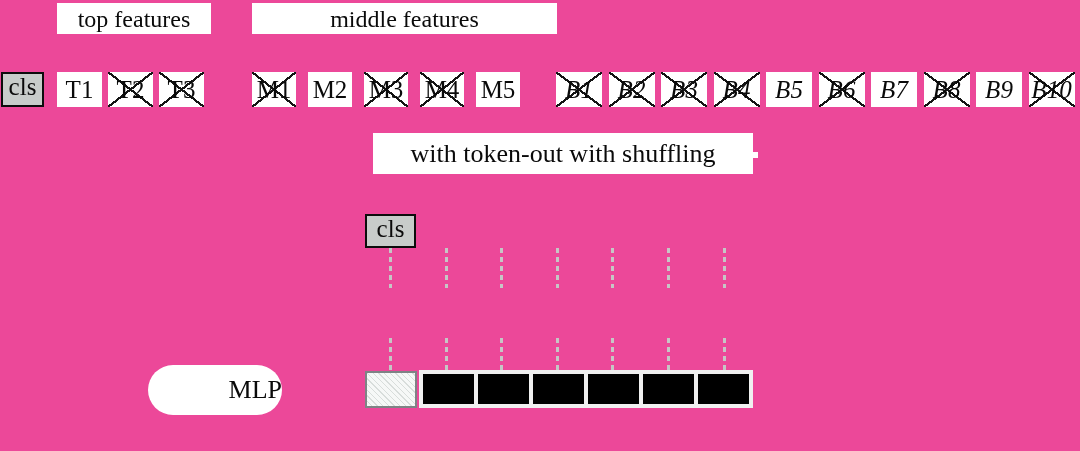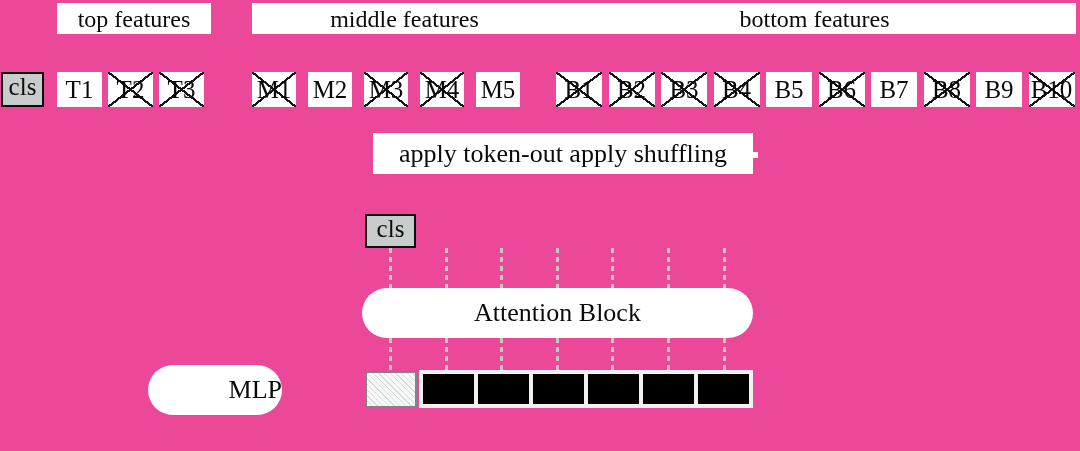--- a/index.html
+++ b/index.html
@@ -15,21 +15,21 @@
   .token-row{position:absolute;top:72px;height:35px;display:flex;}
   .token{
     position:relative;width:45px;height:35px;background:#ffffff;
     display:flex;align-items:center;justify-content:center;
     font-size:25px;line-height:1;box-sizing:border-box;flex:none;
   }
   #top-tokens{left:57px;gap:6px;}
   #middle-tokens{left:252px;gap:12px;}
   #middle-tokens .token{width:44px;}
   #bottom-tokens{left:556px;gap:6.5px;}
-  #bottom-tokens .token{width:46px;}
+  #bottom-tokens .token{width:46px;font-style:italic;}
   .token.crossed{
     background-image:
       linear-gradient(to top right,    transparent calc(50% - 1.1px), #141414 calc(50% - 1.1px), #141414 calc(50% + 1.1px), transparent calc(50% + 1.1px)),
       linear-gradient(to bottom right, transparent calc(50% - 1.1px), #141414 calc(50% - 1.1px), #141414 calc(50% + 1.1px), transparent calc(50% + 1.1px));
   }
   .cls-token{
     position:absolute;background:#c8ccca;border:2px solid #0c0c0c;box-sizing:border-box;
     display:flex;align-items:flex-start;justify-content:center;font-size:25px;line-height:1;
   }
   #cls-input{left:1px;top:72px;width:43px;height:35px;}
@@ -63,23 +63,20 @@
 </head>
 <body>
 
 <div id="stage">
 
   <div class="feature-label" id="label-top" style="left:57px;width:154px;">
     <span>top features</span>
   </div>
   <div class="feature-label" id="label-middle" style="left:252px;width:305px;">
     <span>middle features</span>
-  </div>
-  <div class="feature-label" id="label-bottom" style="left:553px;width:523px;">
-    <span>bottom features</span>
   </div>
 
   <div class="cls-token" id="cls-input">
     <span>cls</span>
   </div>
 
   <div class="token-row" id="top-tokens">
       <div class="token">
         <span>T1</span>
       </div>
@@ -134,21 +131,21 @@
       </div>
       <div class="token">
         <span>B9</span>
       </div>
       <div class="token crossed">
         <span>B10</span>
       </div>
     </div>
 
   <div id="apply-box">
-    <span>apply token-out apply shuffling</span>
+    <span>with token-out with shuffling</span>
   </div>
   <div id="apply-nub"></div>
 
   <div class="cls-token" id="cls-shuffled">
     <span>cls</span>
   </div>
 
   <div id="dash-layer">
       <div class="vdash" style="left: 389px; top: 248px; height: 40px;"></div>
       <div class="vdash" style="left: 389px; top: 338px; height: 33px;"></div>
@@ -159,23 +156,20 @@
       <div class="vdash" style="left: 555.8px; top: 248px; height: 40px;"></div>
       <div class="vdash" style="left: 555.8px; top: 338px; height: 33px;"></div>
       <div class="vdash" style="left: 611.4px; top: 248px; height: 40px;"></div>
       <div class="vdash" style="left: 611.4px; top: 338px; height: 33px;"></div>
       <div class="vdash" style="left: 667px; top: 248px; height: 40px;"></div>
       <div class="vdash" style="left: 667px; top: 338px; height: 33px;"></div>
       <div class="vdash" style="left: 722.6px; top: 248px; height: 40px;"></div>
       <div class="vdash" style="left: 722.6px; top: 338px; height: 33px;"></div>
     </div>
 
-  <div class="pill" id="attention-pill">
-    <span>Attention Block</span>
-  </div>
 
   <div class="pill" id="mlp-pill">
     <span>MLP</span>
   </div>
 
   <div id="hatched-cell"></div>
   <div id="output-group">
       <div class="output-cell"></div>
       <div class="output-cell"></div>
       <div class="output-cell"></div>

